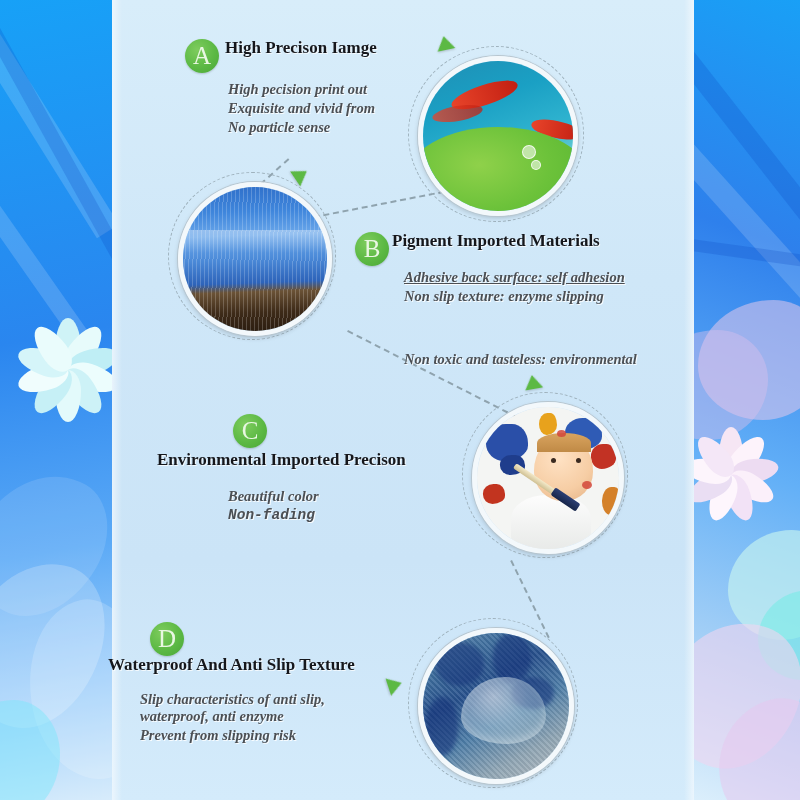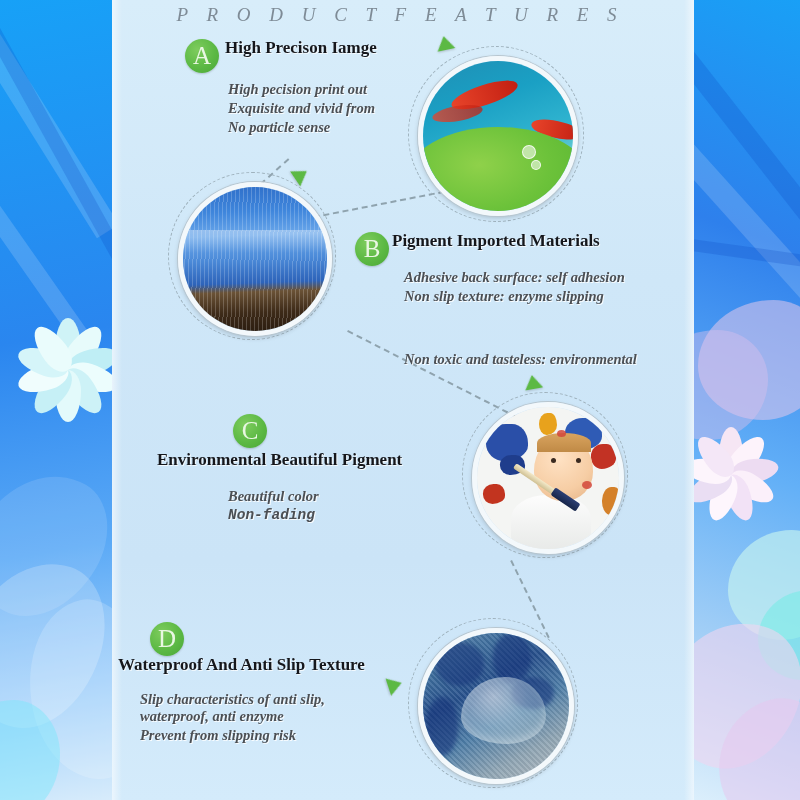--- a/index.html
+++ b/index.html
@@ -160,21 +160,20 @@
     <div class="soft-blob" style="left:40px;top:530px;width:110px;height:110px;background:rgba(200,245,240,.65);"></div>
     <div class="soft-blob" style="left:70px;top:590px;width:90px;height:90px;background:rgba(120,235,230,.6);"></div>
     <div class="soft-blob" style="left:-20px;top:620px;width:130px;height:150px;background:rgba(240,214,240,.6);transform:rotate(20deg);"></div>
     <div class="soft-blob" style="left:30px;top:700px;width:120px;height:130px;background:rgba(230,200,238,.55);transform:rotate(-15deg);"></div>
   </div>
 
   <div class="center-panel"></div>
   <div class="panel-edge l"></div>
   <div class="panel-edge r"></div>
 
-  <div class="title">P R O D U C T   F E A T U R E S</div>
 
   <div class="conn" style="left:304px;top:218px;width:172px;transform:rotate(-11deg);"></div>
   <div class="arrow" style="left:436px;top:36px;transform:rotate(-12deg);"></div>
 
   <div class="conn" style="left:236px;top:205px;width:70px;transform:rotate(-42deg);"></div>
   <div class="arrow" style="left:292px;top:168px;transform:rotate(56deg);"></div>
 
   <div class="conn" style="left:348px;top:330px;width:190px;transform:rotate(27deg);"></div>
   <div class="arrow" style="left:524px;top:375px;transform:rotate(-10deg);"></div>
 
@@ -206,28 +205,28 @@
   <div class="photo" style="left:178px;top:182px;width:144px;height:144px;">
     <div class="inner">
       <div class="fabric"></div>
       <div class="fabric-hi"></div>
     </div>
   </div>
 
   <div class="feature">
     <div class="badge" style="left:355px;top:232px;">B</div>
     <div class="headline" style="left:392px;top:231px;">Pigment Imported Materials</div>
-    <div class="blurb" style="left:404px;top:268px;">Adhesive back surface: self adhesion</div>
+    <div class="blurb" style="left:404px;top:268px;text-decoration:underline;">Adhesive back surface: self adhesion</div>
     <div class="blurb" style="left:404px;top:287px;">Non slip texture: enzyme slipping</div>
     <div class="blurb" style="left:404px;top:306px;margin-top:44px;">Non toxic and tasteless: environmental</div>
   </div>
 
   <div class="feature">
     <div class="badge" style="left:233px;top:414px;">C</div>
-    <div class="headline" style="left:157px;top:450px;">Environmental Beautiful Pigment</div>
+    <div class="headline" style="left:157px;top:450px;">Environmental Imported Precison</div>
     <div class="blurb" style="left:228px;top:487px;text-align:right;">Beautiful color</div>
     <div class="blurb" style="left:228px;top:506px;font-family:Liberation Mono, monospace;">Non-fading</div>
   </div>
 
   <div class="dashring" style="left:462px;top:392px;width:164px;height:164px;"></div>
   <div class="photo" style="left:472px;top:402px;width:142px;height:142px;">
     <div class="inner">
       <div class="paint-bg"></div>
       <div class="splat" style="left:6%;top:12%;width:30%;height:26%;background:#2a4fa8;"></div>
       <div class="splat" style="left:16%;top:34%;width:18%;height:14%;background:#1f3d8c;"></div>
@@ -247,21 +246,21 @@
       <div class="mouthpaint" style="left:74%;top:52%;width:10px;height:8px;"></div>
       <div class="brush" style="left:22%;top:48%;width:56%;height:18%;">
         <div class="brush-handle" style="left:0;top:40%;width:62%;height:22%;"></div>
         <div class="brush-head" style="left:58%;top:30%;width:38%;height:36%;"></div>
       </div>
     </div>
   </div>
 
   <div class="feature">
     <div class="badge" style="left:150px;top:622px;">D</div>
-    <div class="headline" style="left:118px;top:655px;">Waterproof And Anti Slip Texture</div>
+    <div class="headline" style="left:108px;top:655px;">Waterproof And Anti Slip Texture</div>
     <div class="blurb" style="left:140px;top:690px;">Slip characteristics of anti slip,</div>
     <div class="blurb" style="left:140px;top:707px;">waterproof, anti enzyme</div>
     <div class="blurb" style="left:140px;top:726px;">Prevent from slipping risk</div>
   </div>
 
   <div class="dashring" style="left:408px;top:618px;width:168px;height:168px;"></div>
   <div class="photo" style="left:418px;top:628px;width:146px;height:146px;">
     <div class="inner">
       <div class="drop-bg"></div>
       <div class="marble" style="left:8%;top:6%;width:34%;height:30%;"></div>

